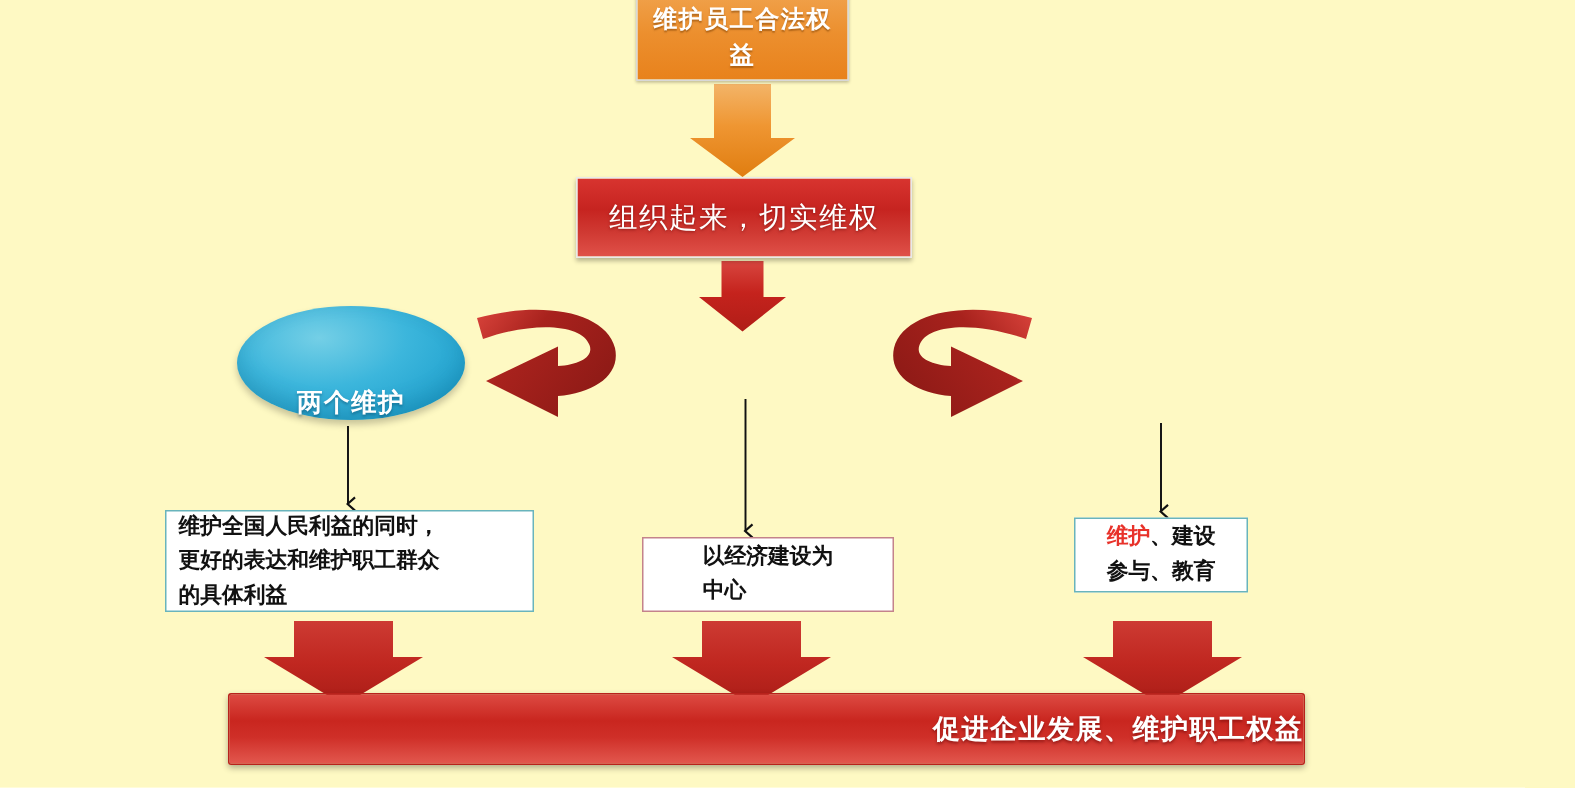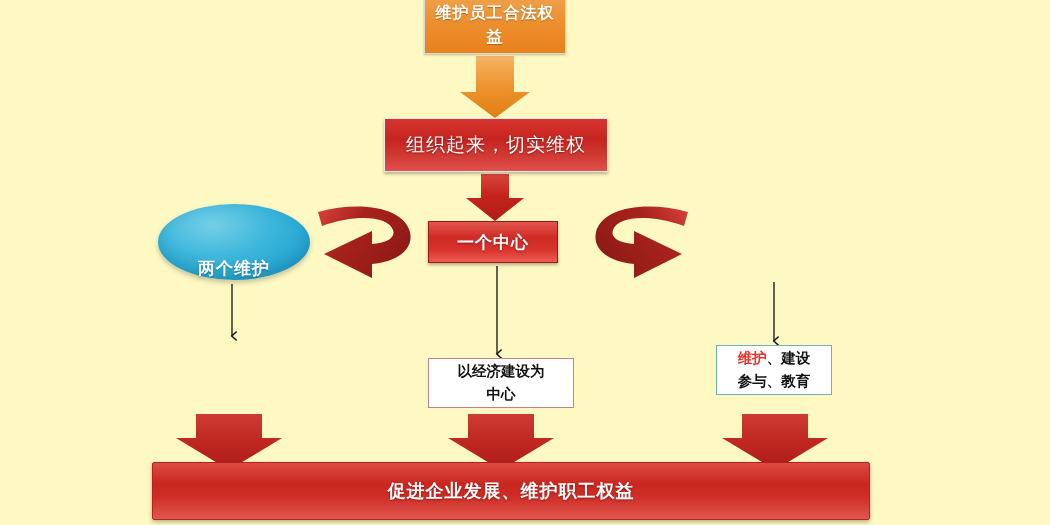--- a/index.html
+++ b/index.html
@@ -64,39 +64,40 @@
     display:flex;align-items:center;
     font-size:14.5px;font-weight:bold;color:#111111;line-height:23px;
   }
   #leaf-left{
     left:110px;top:340px;width:246px;height:68px;
     border:1.5px solid #69b4bc;
     padding:3px 6px 3px 8px;
     justify-content:flex-start;text-align:left;
   }
   #leaf-center{
-    left:428px;top:358px;width:146px;height:50px;
+    left:428px;top:358px;width:168px;height:50px;
     border:1.5px solid #c4838b;
-    justify-content:center;text-align:center;
+    justify-content:center;
   }
   #leaf-right{
     left:716px;top:345px;width:116px;height:50px;
     border:1.5px solid #69b4bc;
     justify-content:center;text-align:center;
   }
   .red-word{color:#e8322a;}
 
   
   #bottom-banner{
-    left:152px;top:462px;width:718px;height:58px;
+    left:152px;top:462px;width:718px;height:48px;
     background:linear-gradient(180deg,#dd4a42 0%,#c9261f 38%,#cf2f28 62%,#e2574e 100%);
     border:1px solid #b8221c;border-radius:2px;
     box-shadow:0 2px 4px rgba(0,0,0,.3);
     color:#ffffff;font-size:18px;font-weight:bold;letter-spacing:1px;
     text-shadow:0 1px 2px rgba(90,0,0,.5);
+    justify-content:flex-end;
   }
 
   
   #arrows{position:absolute;left:0;top:0;width:1050px;height:525px;pointer-events:none;}
 </style>
 </head>
 <body>
 
 <div id="stage">
 
@@ -178,25 +179,29 @@
   </div>
 
   <div class="box" id="red-banner">
     <span>组织起来，切实维权</span>
   </div>
 
   <div class="ellipse" id="ellipse-left">
     <span>两个维护</span>
   </div>
 
-  <div class="box" id="center-box">
-    <span>一个中心</span>
-  </div>
-
-
+
+
+  <div class="outline-box" id="leaf-left">
+    <div>
+      <div>维护全国人民利益的同时，</div>
+      <div>更好的表达和维护职工群众</div>
+      <div>的具体利益</div>
+    </div>
+  </div>
 
   <div class="outline-box" id="leaf-center">
     <div>
       <div>以经济建设为</div>
       <div>中心</div>
     </div>
   </div>
 
   <div class="outline-box" id="leaf-right">
     <div>

